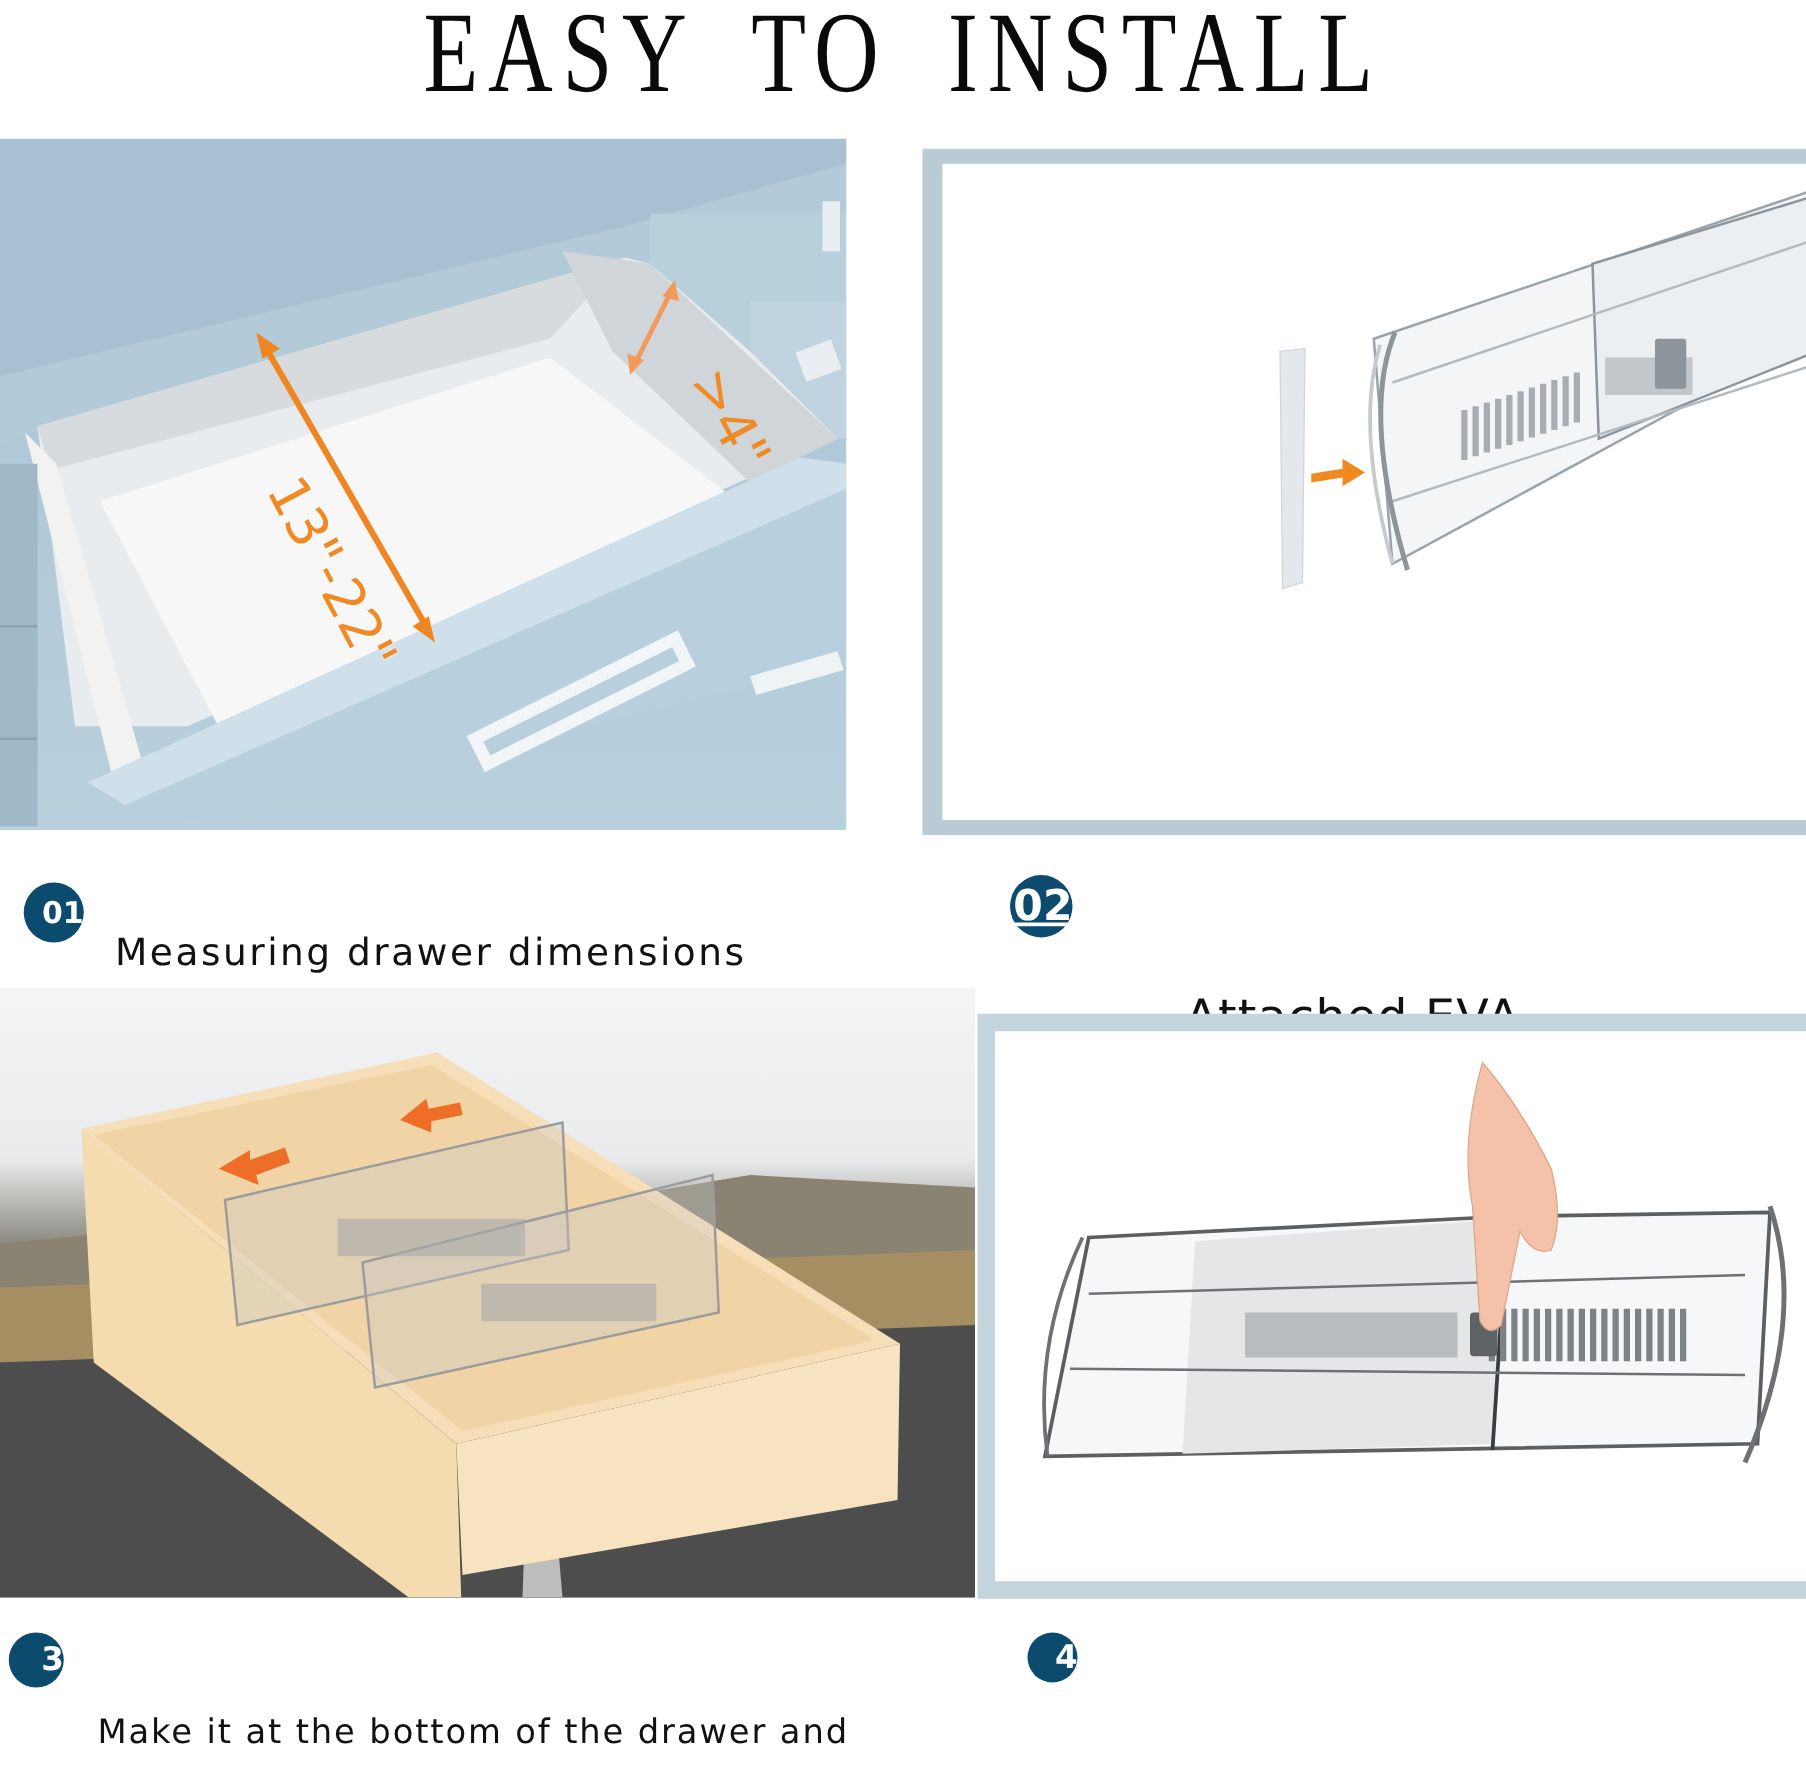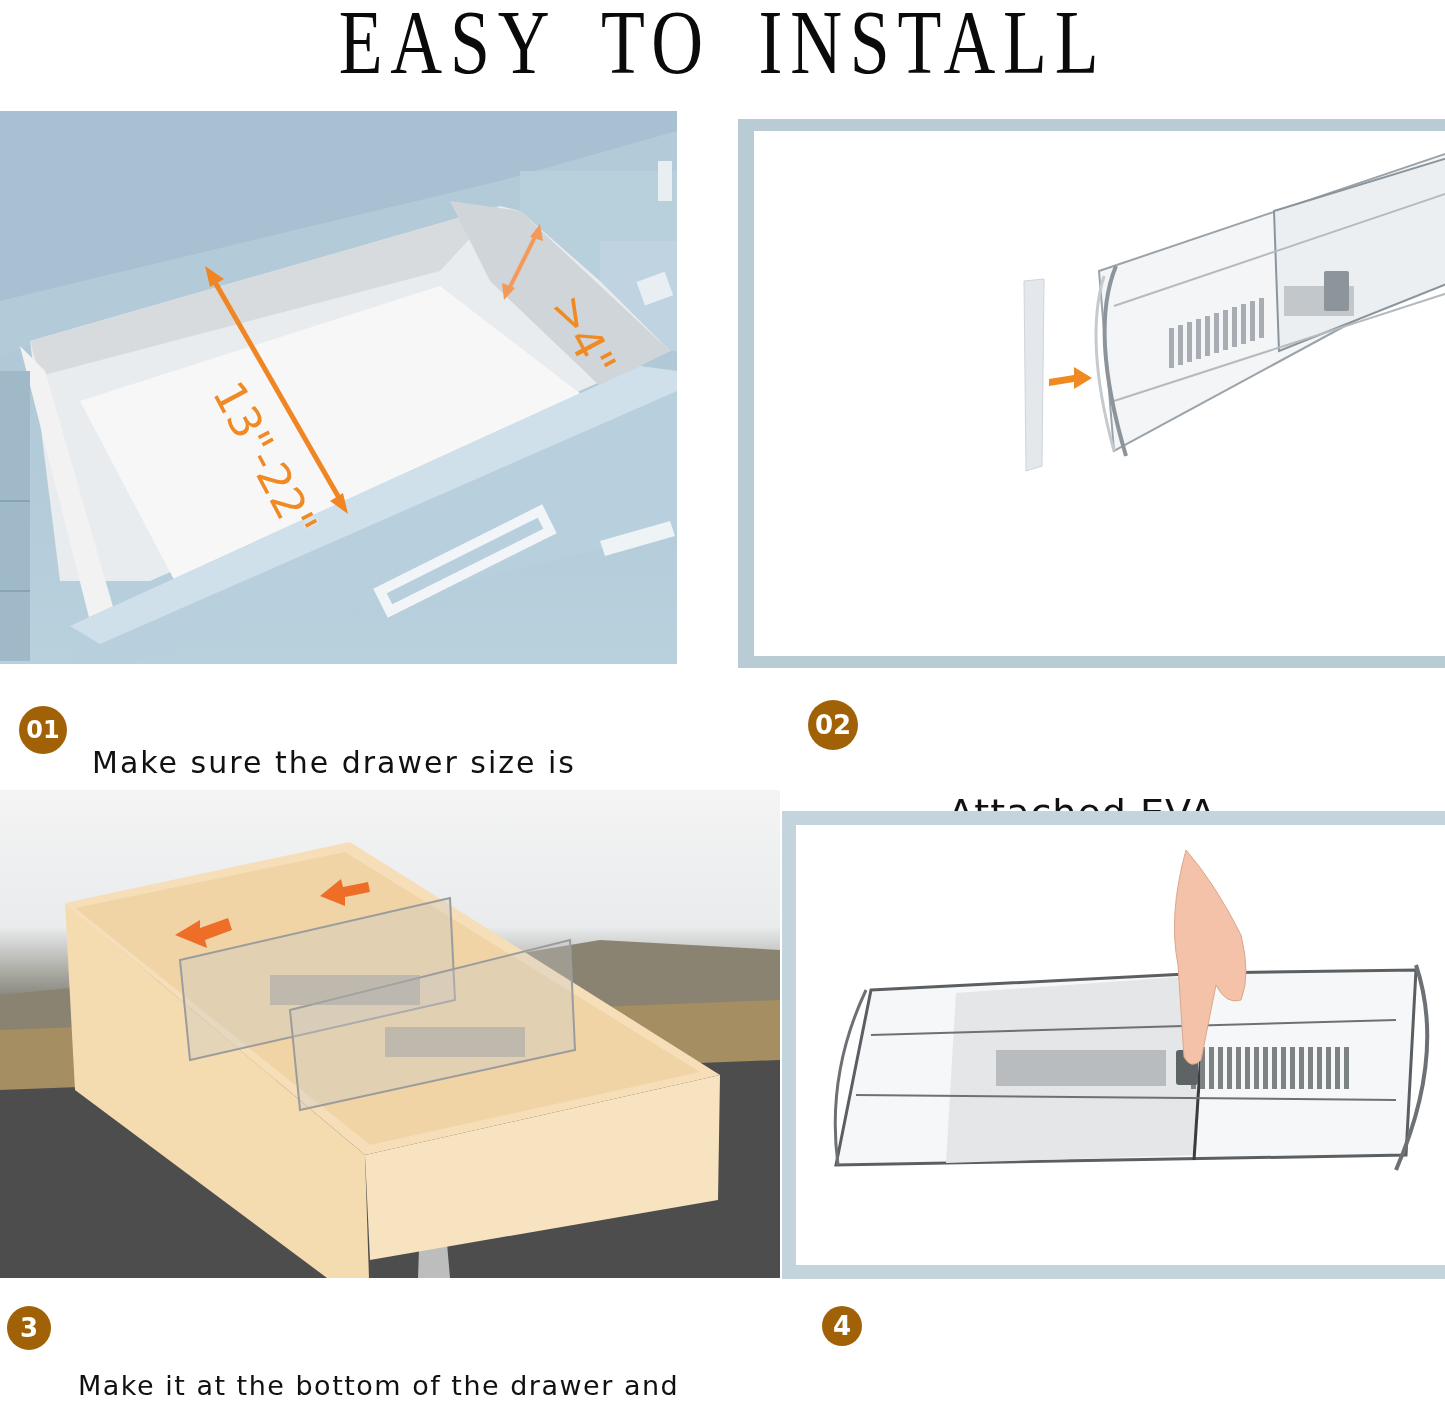--- a/index.html
+++ b/index.html
@@ -6,21 +6,21 @@
   body { width:1445px; height:1414px; position:relative; overflow:hidden; font-family:"DejaVu Sans", sans-serif; color:#111; }
   .title { position:absolute; left:0; top:-8px; width:1445px; text-align:center; font-family:"Liberation Serif", "DejaVu Serif", serif; font-size:92px; letter-spacing:10px; word-spacing:28px; font-weight:normal; transform:scaleX(0.78); transform-origin:center; color:#0a0a0a; line-height:100px; }
   .panel { position:absolute; overflow:hidden; }
   
   #p1 { left:0; top:111px; width:677px; height:553px; background:linear-gradient(180deg,#a9c3d3 0%,#b9d0dd 100%); }
   #p2 { left:738px; top:119px; width:707px; height:549px; background:#b9ccd6; }
   #p2 .inner { position:absolute; left:16px; top:12px; right:0; bottom:12px; background:#fff; }
   #p3 { left:0; top:790px; width:780px; height:488px; background:linear-gradient(180deg,#f4f4f4 0%,#e9ebed 28%,#8b8a80 42%,#6f6e66 55%,#5a5a5a 70%,#4e4e4e 100%); }
   #p4 { left:782px; top:811px; width:663px; height:468px; background:#c4d4dd; }
   #p4 .inner { position:absolute; left:14px; top:14px; right:0; bottom:14px; background:#fff; }
-  .badge { position:absolute; border-radius:50%; background:#a16207; color:#fff; display:flex; align-items:center; justify-content:center; font-family:"DejaVu Sans", sans-serif; font-weight:bold; }
+  .badge { position:absolute; border-radius:50%; background:#0c4a6e; color:#fff; display:flex; align-items:center; justify-content:flex-end; font-family:"DejaVu Sans", sans-serif; font-weight:bold; }
   .step-text { position:absolute; font-family:"DejaVu Sans", sans-serif; color:#111; white-space:pre; }
   .cond { font-family:"Liberation Sans", sans-serif; transform-origin:left top; }
   svg { display:block; }
 </style>
 </head>
 <body>
 
 <div class="title">EASY TO INSTALL</div>
 
 <div class="panel" id="p1">
@@ -63,20 +63,21 @@
     </g>
   </svg>
   <div style="position:absolute; left:248px; top:262px; font-family:'DejaVu Sans',sans-serif; font-size:44px; color:#f08a24; transform:rotate(62deg); transform-origin:left top; white-space:nowrap; text-shadow:0 0 3px #fff;">13"-22"</div>
   <div style="position:absolute; left:586px; top:175px; font-family:'DejaVu Sans',sans-serif; font-size:44px; color:#f08a24; transform:rotate(62deg); transform-origin:left top; white-space:nowrap;">&gt;4"</div>
 </div>
 
 <div class="badge" style="left:19px; top:706px; width:48px; height:48px; font-size:24px;">
   <span>01</span>
 </div>
 <div class="step-text" style="left:92px; top:680px; font-size:30px; line-height:33px; letter-spacing:2px;">
+  <div>Measuring drawer dimensions</div>
   <div>Make sure the drawer size is</div>
   <div>within this range</div>
 </div>
 
 <div class="panel" id="p2">
   <div class="inner">
     <svg width="691" height="525" viewBox="0 0 691 525">
 
       <polygon points="270,150 290,148 288,335 272,340" fill="#e4e8ec" stroke="#cfd5da"></polygon>
 
@@ -102,21 +103,21 @@
           <rect x="505" y="167" width="5" height="40"></rect>
         <rect x="530" y="155" width="70" height="30" fill="#c2c7cb"></rect>
       </g>
       <rect x="570" y="140" width="25" height="40" fill="#8d959b" rx="2"></rect>
 
       <polygon points="295,248 320,244 320,236 338,247 320,258 320,251 295,255" fill="#f0891f"></polygon>
     </svg>
   </div>
 </div>
 
-<div class="badge" style="left:808px; top:700px; width:50px; height:50px; font-size:26px;">
+<div class="badge" style="left:808px; top:700px; width:50px; height:50px; font-size:34px;text-decoration:underline;">
   <span>02</span>
 </div>
 <div class="step-text" style="left:948px; top:703px; font-size:38px; line-height:44px; letter-spacing:1px;">
   <div>Attached EVA</div>
 </div>
 
 <div class="panel" id="p3">
   <svg width="780" height="488" viewBox="0 0 780 488">
 
     <polygon points="0,205 150,190 300,200 600,150 780,160 780,260 0,260" fill="#8a8372"></polygon>

